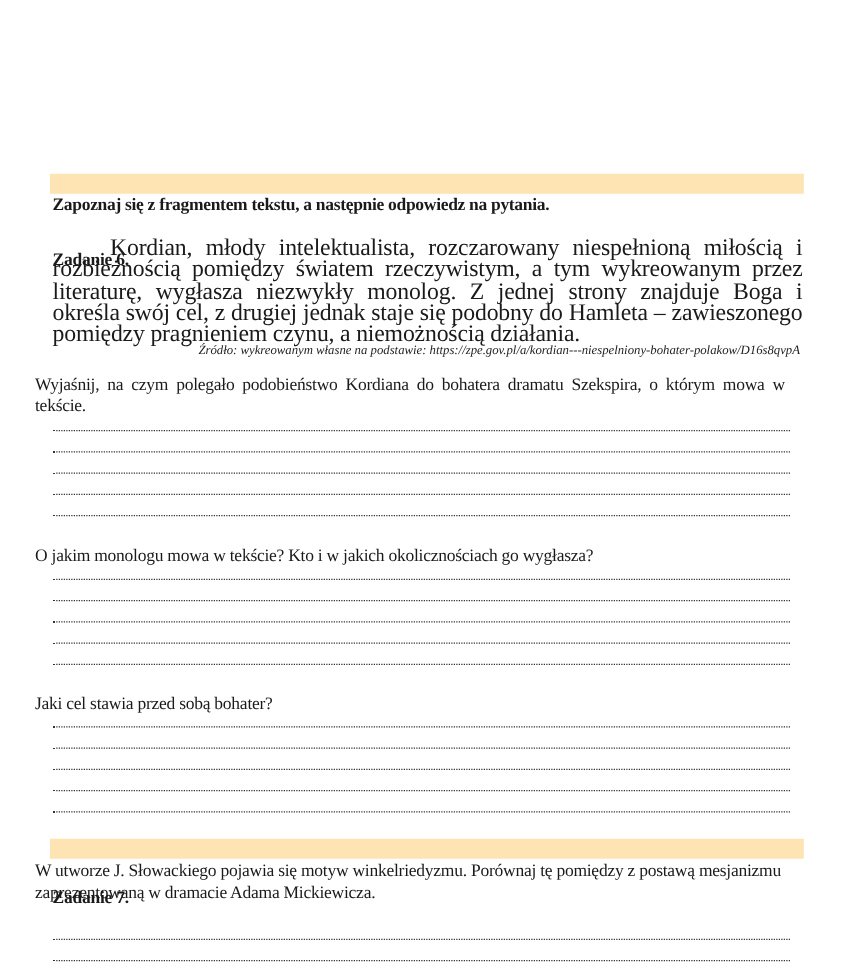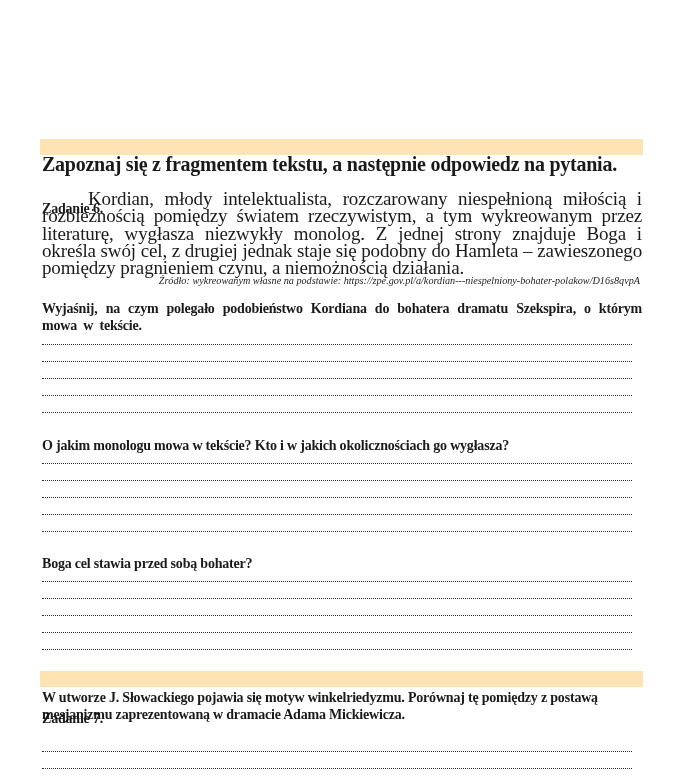--- a/index.html
+++ b/index.html
@@ -14,37 +14,37 @@
     position: absolute; left: 40px; width: 603px; height: 16px;
     background: #fde4b2;
   }
   .task-title {
     position: absolute; left: 42px;
     font-weight: bold; font-size: 14px; line-height: 16px;
     letter-spacing: -0.2px;
   }
   .bold-line {
     position: absolute; left: 42px;
-    font-weight: bold; font-size: 20px; line-height: 17px;
+    font-weight: bold; font-size: 14px; line-height: 17px;
     letter-spacing: -0.25px;
   }
   .para {
     position: absolute; left: 42px; width: 600px;
     font-size: 19px; line-height: 17.3px;
     text-align: justify; letter-spacing: -0.15px;
   }
   .para .indent { display: inline-block; width: 46px; }
   .source {
     position: absolute; left: 120px; width: 520px;
     font-style: italic; font-size: 10.2px; line-height: 13px;
     text-align: right; color: #222;
   }
   .question {
-    position: absolute; left: 42px; width: 600px;
-    font-weight: bold; font-size: 14px; line-height: 17px;
+    position: absolute; left: 28px; width: 600px;
+    font-weight: normal; font-size: 14px; line-height: 17px;
     letter-spacing: -0.2px;
   }
   .question.justify { text-align: justify; word-spacing: 3px; }
   .dots {
     position: absolute; left: 42px; width: 590px; height: 0;
     border-top: 1px dotted #333;
   }
 </style>
 </head>
 <body>
@@ -64,21 +64,21 @@
 <div class="dots" style="top:395px;"></div>
 <div class="dots" style="top:412px;"></div>
 
 <div class="question" style="top:437px;">O jakim monologu mowa w tekście? Kto i w jakich okolicznościach go wygłasza?</div>
 <div class="dots" style="top:463px;"></div>
 <div class="dots" style="top:480px;"></div>
 <div class="dots" style="top:497px;"></div>
 <div class="dots" style="top:514px;"></div>
 <div class="dots" style="top:531px;"></div>
 
-<div class="question" style="top:555px;">Boga cel stawia przed sobą bohater?</div>
+<div class="question" style="top:555px;">Jaki cel stawia przed sobą bohater?</div>
 <div class="dots" style="top:581px;"></div>
 <div class="dots" style="top:598px;"></div>
 <div class="dots" style="top:615px;"></div>
 <div class="dots" style="top:632px;"></div>
 <div class="dots" style="top:649px;"></div>
 
 <div class="task-bar" style="top:671px;"></div>
 <div class="task-title" style="top:671px;margin-top:40px;">Zadanie 7.</div>
 <div class="question" style="top:689px;">W utworze J. Słowackiego pojawia się motyw winkelriedyzmu. Porównaj tę pomiędzy z postawą mesjanizmu zaprezentowaną w dramacie Adama Mickiewicza.</div>
 <div class="dots" style="top:751px;"></div>

